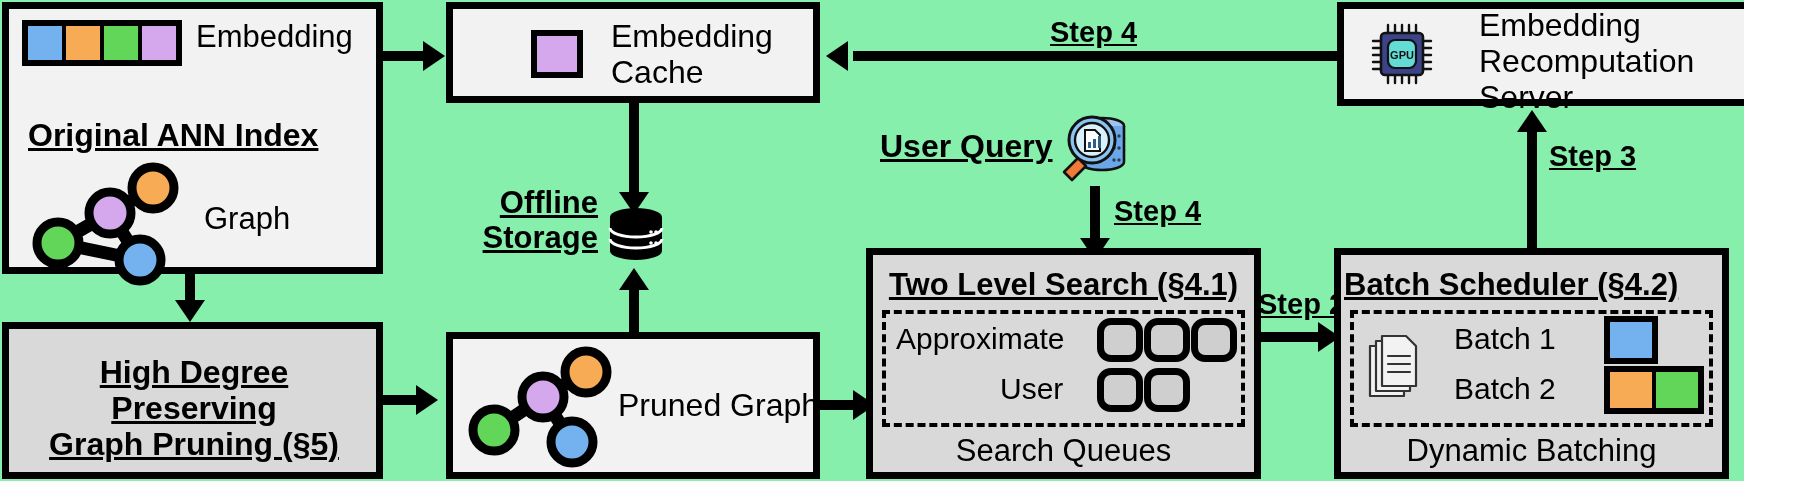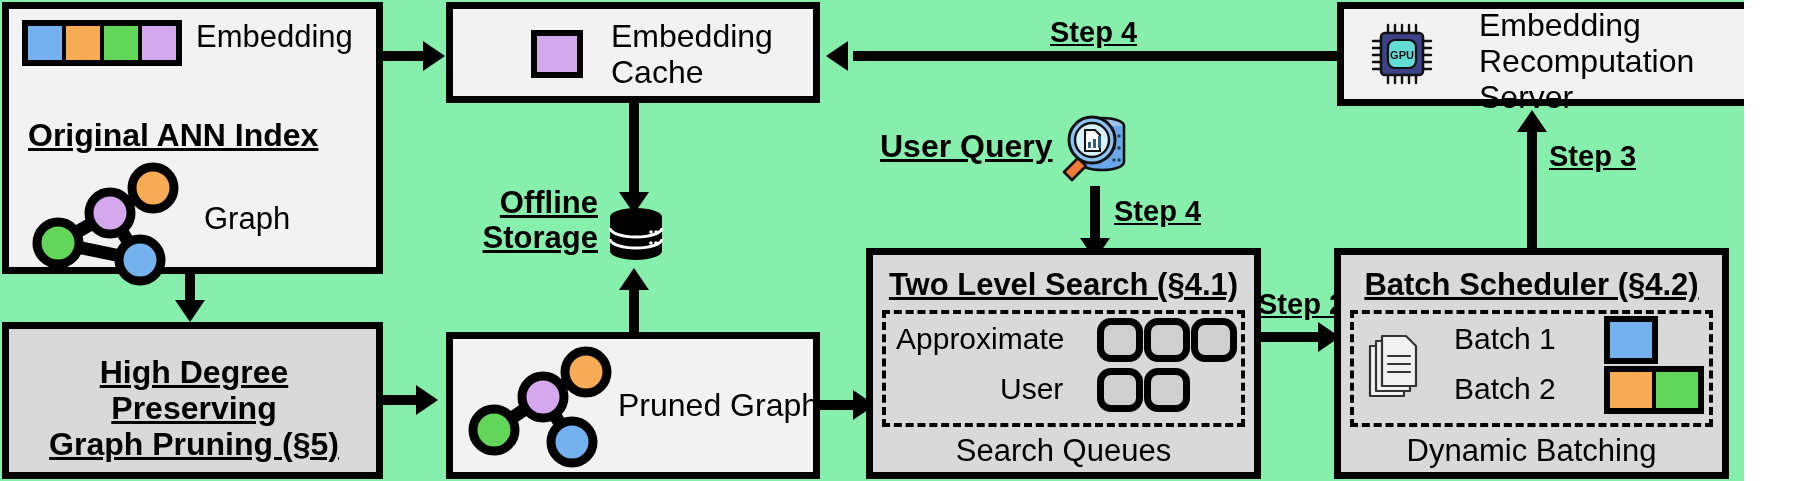--- a/index.html
+++ b/index.html
@@ -179,21 +179,21 @@
   <div class="queue" style="left:1097px;top:368px;width:46px;height:44px;"></div>
   <div class="queue" style="left:1144px;top:368px;width:46px;height:44px;"></div>
 
   <div class="lbl" style="left:876px;top:434px;width:375px;text-align:center;font-size:31px;">Search Queues</div>
 
   <div class="ln" style="left:1261px;top:332px;width:62px;height:10px;"></div>
   <div class="head right" style="left:1318px;top:322px;"></div>
   <div class="lbl bold" style="left:1258px;top:288px;font-size:29px;">Step 2</div>
 
   <div class="box gray" style="left:1334px;top:248px;width:395px;height:231px;"></div>
-  <div class="lbl bold" style="left:1344px;top:268px;width:375px;text-align:center;font-size:31px;">Batch Scheduler (§4.2)</div>
+  <div class="lbl bold" style="left:1344px;top:268px;width:375px;text-align:left;font-size:31px;">Batch Scheduler (§4.2)</div>
   <div class="dashed" style="left:1350px;top:310px;width:363px;height:117px;"></div>
 
   <div class="svgwrap" style="left:1366px;top:332px;width:56px;height:70px;">
     <svg width="56" height="70" viewBox="0 0 56 70">
       <g fill="#f2f2f2" stroke="#333" stroke-width="2.2" stroke-linejoin="round">
         <path d="M4 14 h24 l10 10 v40 h-34 z"></path>
         <path d="M10 9 h24 l10 10 v40 h-34 z"></path>
         <path d="M16 4 h24 l10 10 v40 h-34 z"></path>
       </g>
       <g stroke="#333" stroke-width="2.2" stroke-linecap="round">

